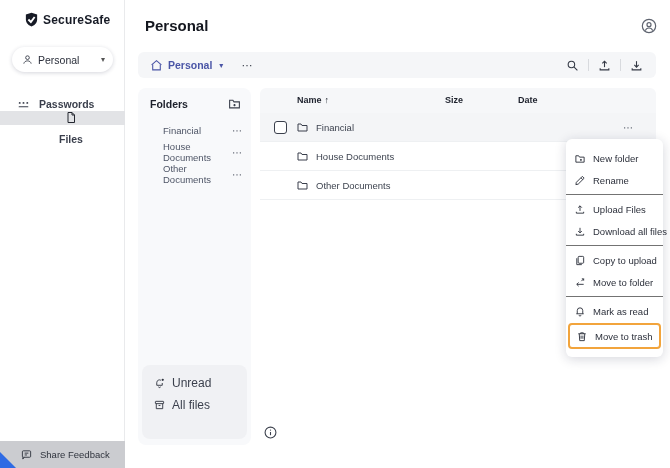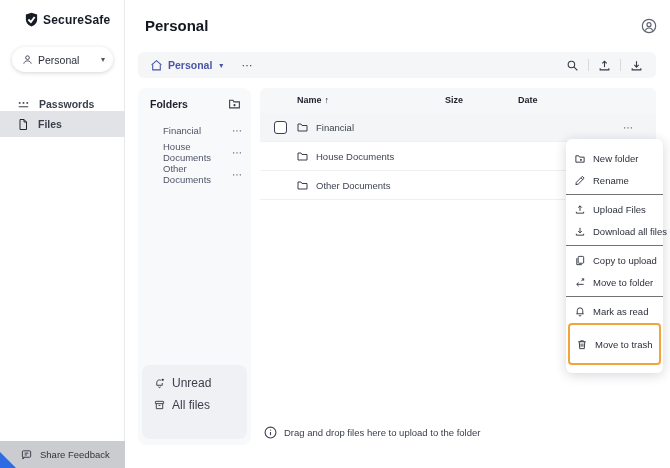--- a/index.html
+++ b/index.html
@@ -8,21 +8,21 @@
 
   
   .sidebar { position:absolute; left:0; top:0; width:125px; height:468px; background:#fff; border-right:1px solid #e9eaec; }
   .logo { position:absolute; left:24px; top:12px; display:flex; align-items:center; gap:4px; }
   .logo-text { font-size:12px; font-weight:bold; color:#171b26; letter-spacing:.2px; }
   .account-pill { position:absolute; left:12px; top:47px; width:101px; height:25px; background:#fff; border-radius:13px; box-shadow:0 1px 4px rgba(20,30,60,.18); display:flex; align-items:center; padding:0 8px 0 10px; cursor:pointer; }
   .account-pill .lbl { font-size:10.5px; color:#2a2e3a; margin-left:5px; flex:1; }
   .caret { font-size:8px; color:#555; }
   .side-item { position:absolute; left:0; width:125px; height:24px; display:flex; align-items:center; padding-left:17px; gap:9px; cursor:pointer; }
   .side-item .lbl { font-size:10.5px; font-weight:bold; color:#3a3f4c; }
-  .side-item.active { background:#e2e3e6; height:26px; }
+  .side-item.active { background:#e2e3e6; height:14px;flex-direction:column; }
   .feedback-bar { position:absolute; left:0; bottom:0; width:125px; height:27px; background:#cbccd0; display:flex; align-items:center; padding-left:21px; gap:8px; cursor:pointer; }
   .feedback-bar .lbl { font-size:9.5px; color:#2f333d; }
   .corner-triangle { position:absolute; left:0; bottom:0; width:0; height:0; border-bottom:16px solid #2f6be4; border-right:16px solid transparent; }
 
   
   .page-title { position:absolute; left:145px; top:17px; font-size:15px; font-weight:bold; color:#14171f; }
   .account-btn { position:absolute; left:641px; top:18px; width:16px; height:16px; cursor:pointer; color:#5f6470; }
 
   
   .toolbar { position:absolute; left:138px; top:52px; width:518px; height:26px; background:#f5f6f8; border-radius:6px; display:flex; align-items:center; padding:0 13px 0 12px; }
@@ -59,21 +59,21 @@
 
   .dropzone-hint { position:absolute; left:264px; top:426px; display:flex; align-items:center; gap:7px; color:#3c414d; }
   .dropzone-hint .lbl { font-size:9.5px; color:#383d49; }
 
   
   .context-menu { position:absolute; left:566px; top:139px; width:97px; background:#fff; border-radius:6px; box-shadow:0 2px 12px rgba(20,30,60,.18); padding:5px 0; }
   .menu-group { padding:3px 0; }
   .menu-group + .menu-group { border-top:1px solid #737373; }
   .menu-item { height:22px; display:flex; align-items:center; gap:7px; padding:0 8px; cursor:pointer; color:#2c303b; }
   .menu-item .lbl { font-size:9.5px; color:#2c303b; white-space:nowrap; }
-  .menu-item.highlighted { border:2px solid #f2a43c; border-radius:4px; margin:1px 2px 0 2px; height:42px; padding:0 6px; }
+  .menu-item.highlighted { border:2px solid #f2a43c; border-radius:4px; margin:1px 2px 0 2px; height:26px; padding:0 6px; }
 </style>
 </head>
 <body>
 
 <div class="sidebar">
   <div class="logo">
     <span>
       <svg width="15" height="15" viewBox="0 0 24 24">
           <path d="M12 1 L21 4 V12 C21 18 16 22 12 23 C8 22 3 18 3 12 V4 Z" fill="#171b26"></path>
           <polyline points="7,12 11,16 17,8" fill="none" stroke="#fff" stroke-width="3"></polyline>
@@ -257,21 +257,20 @@
 </div>
 
 <div class="dropzone-hint">
   <span>
     <svg width="13" height="13" viewBox="0 0 24 24" fill="none" stroke="#3c414d" stroke-width="2">
         <circle cx="12" cy="12" r="10"></circle>
         <path d="M12 11v6"></path>
         <circle cx="12" cy="7.5" r="1.2" fill="#3c414d" stroke="none"></circle>
       </svg>
   </span>
-  <span class="lbl">Drag and drop files here to upload to the folder</span>
 </div>
 
 <div class="context-menu">
   <div class="menu-group">
     <div class="menu-item">
       <span>
         <svg width="12" height="11" viewBox="0 0 24 24" fill="none" stroke="#2c303b" stroke-width="2">
             <path d="M3 6h6l2 3h10v11H3z"></path>
             <path d="M14 13v4M12 15h4"></path>
           </svg>

